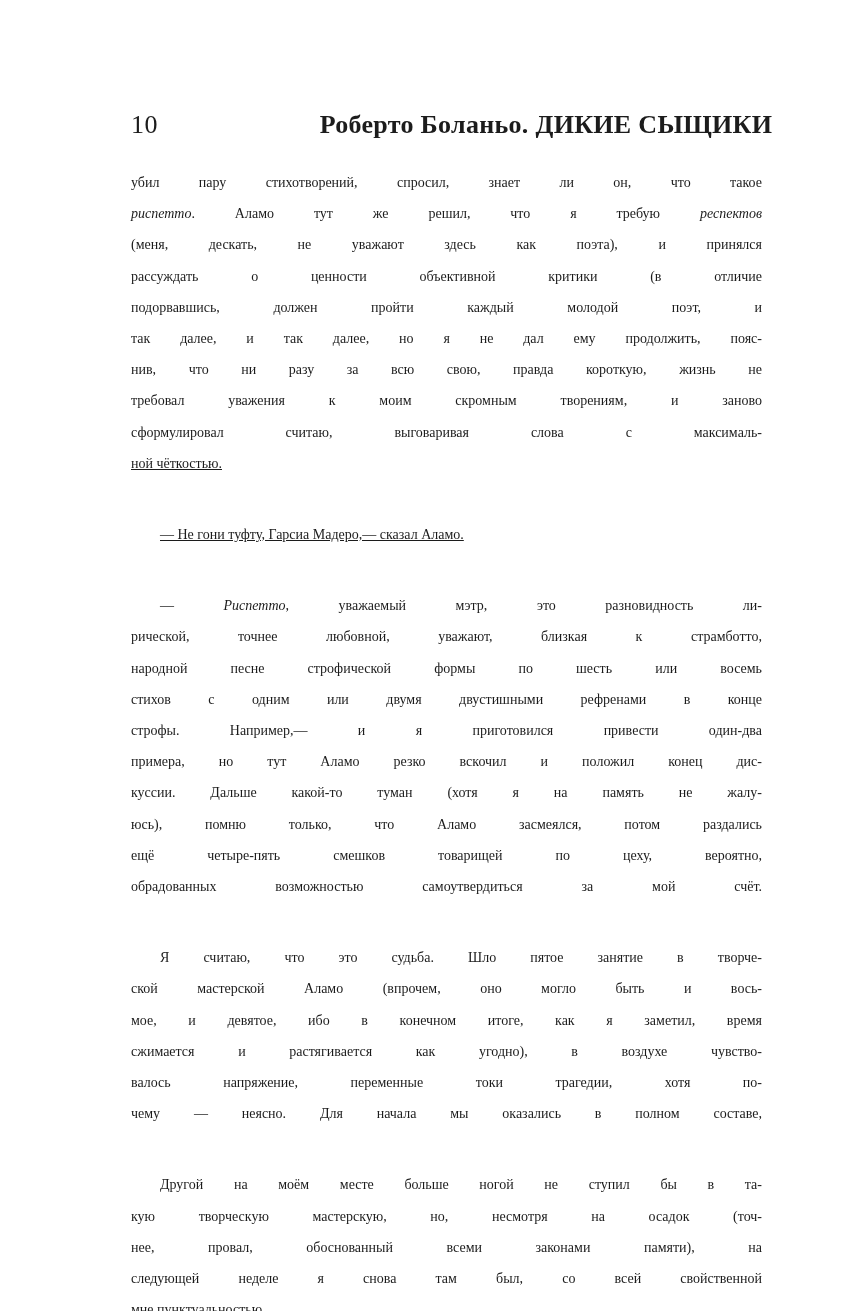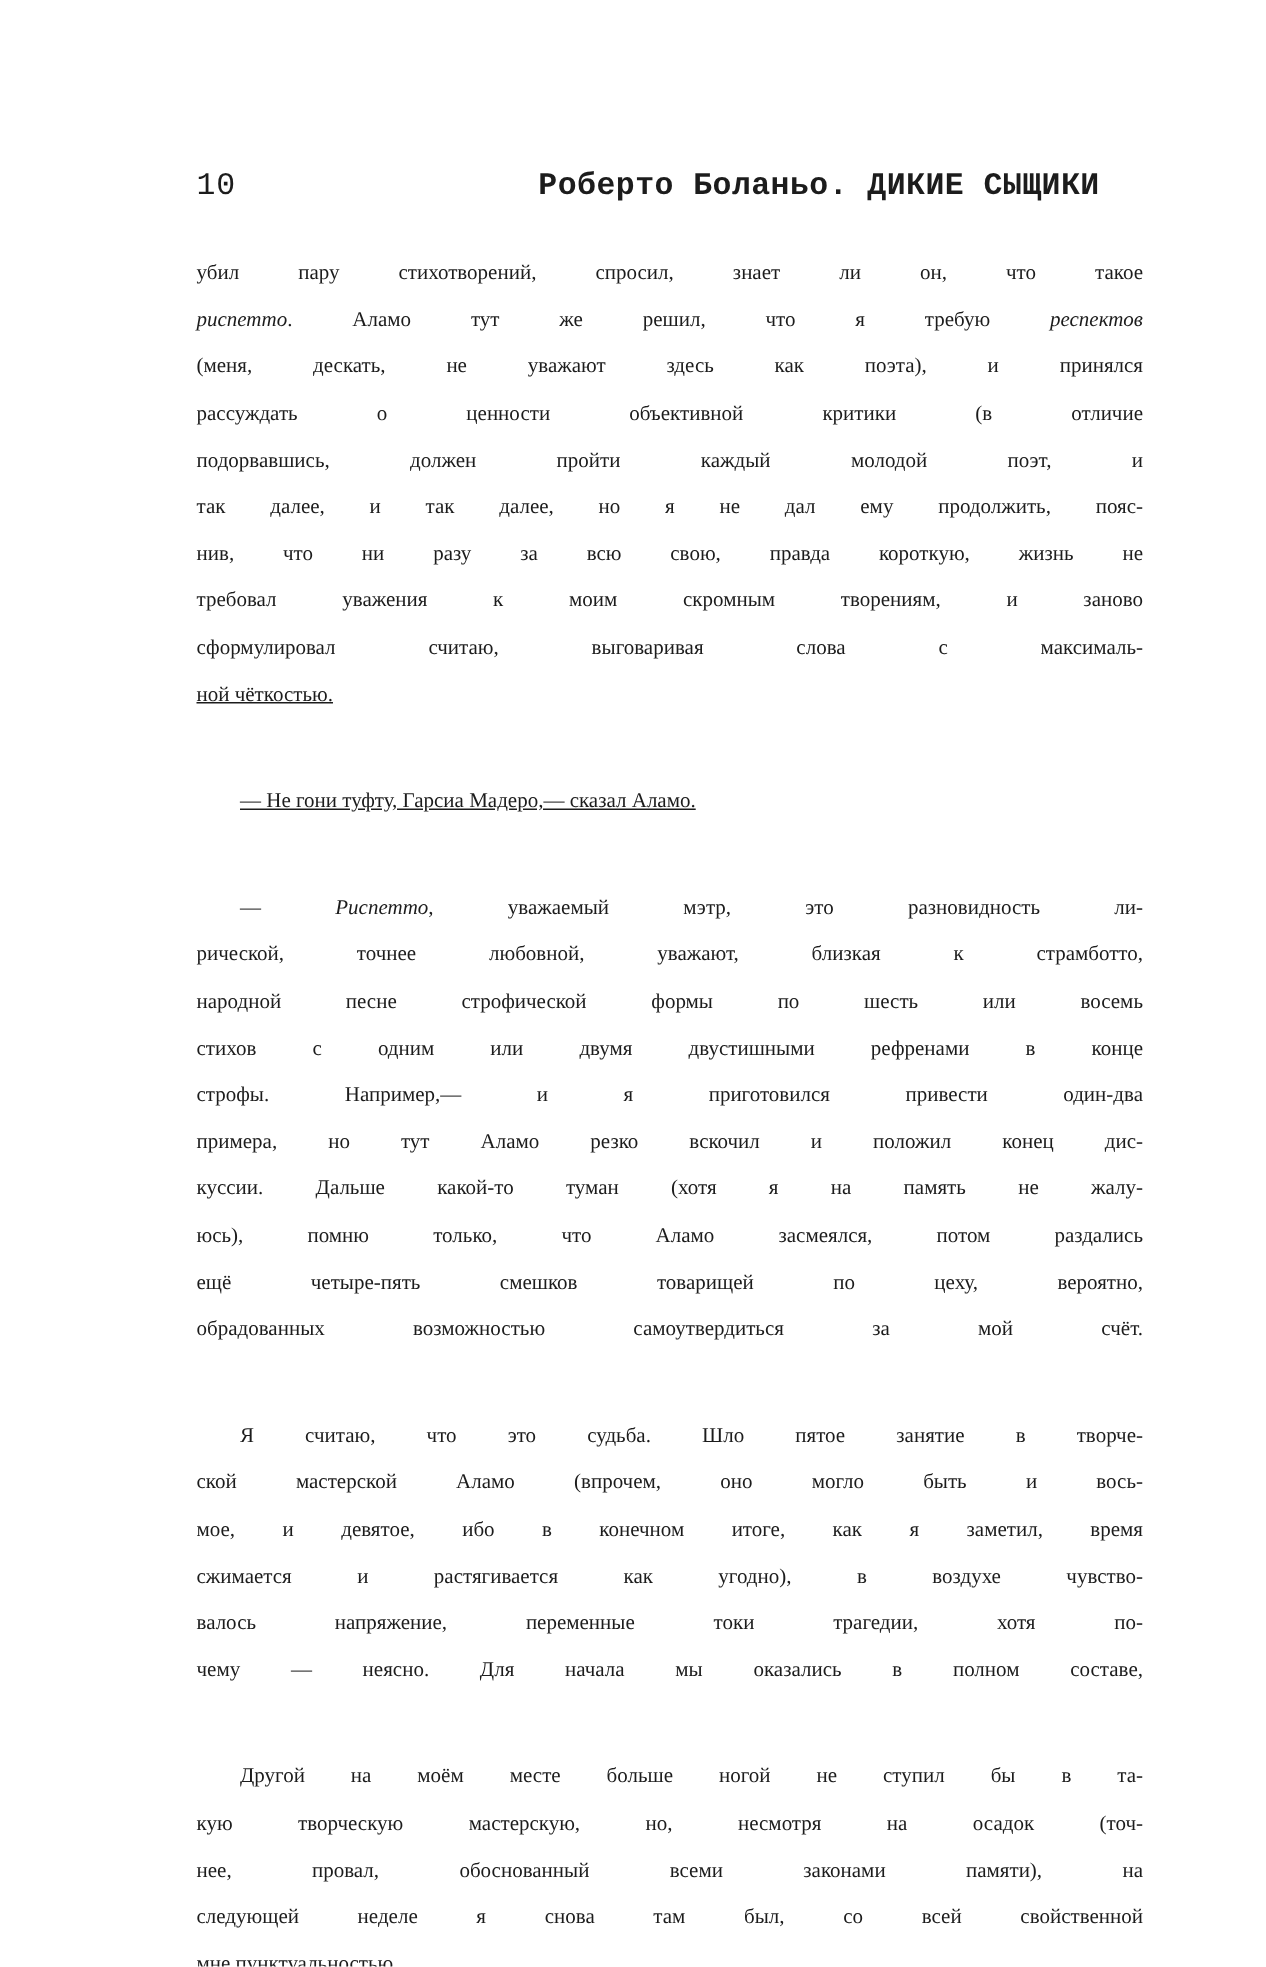--- a/index.html
+++ b/index.html
@@ -19,23 +19,22 @@
     position: absolute;
     inset: 0;
     background: #ffffff;
   }
   .running-head {
     position: absolute;
     top: 112px;
     left: 131px;
     width: 631px;
     height: 30px;
-    font-size: 21px;
+    font-size: 26px;
     line-height: 26px;
-    font-family: Liberation Mono, monospace;
   }
   .page-number {
     position: absolute;
     left: 0;
     top: 0;
     font-weight: normal;
     letter-spacing: 0.5px;
   }
   .running-title {
     position: absolute;

